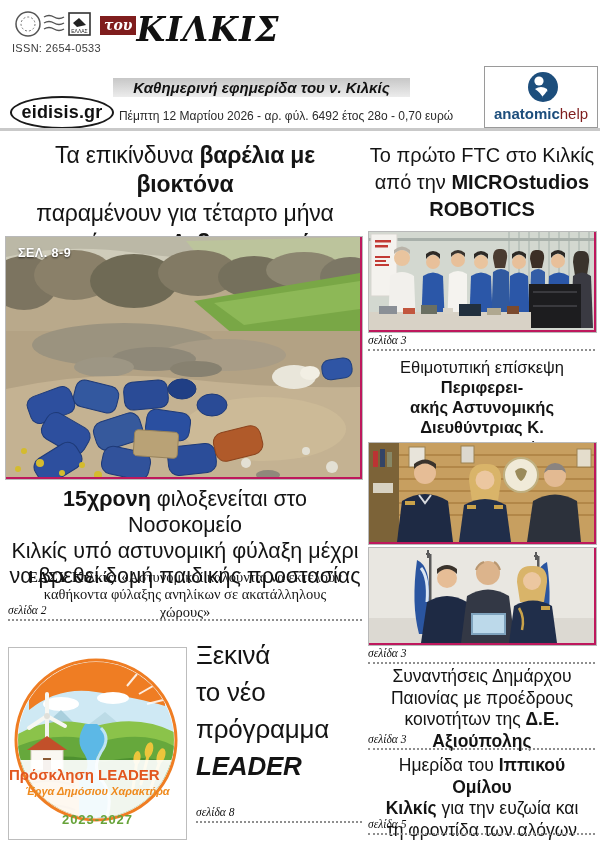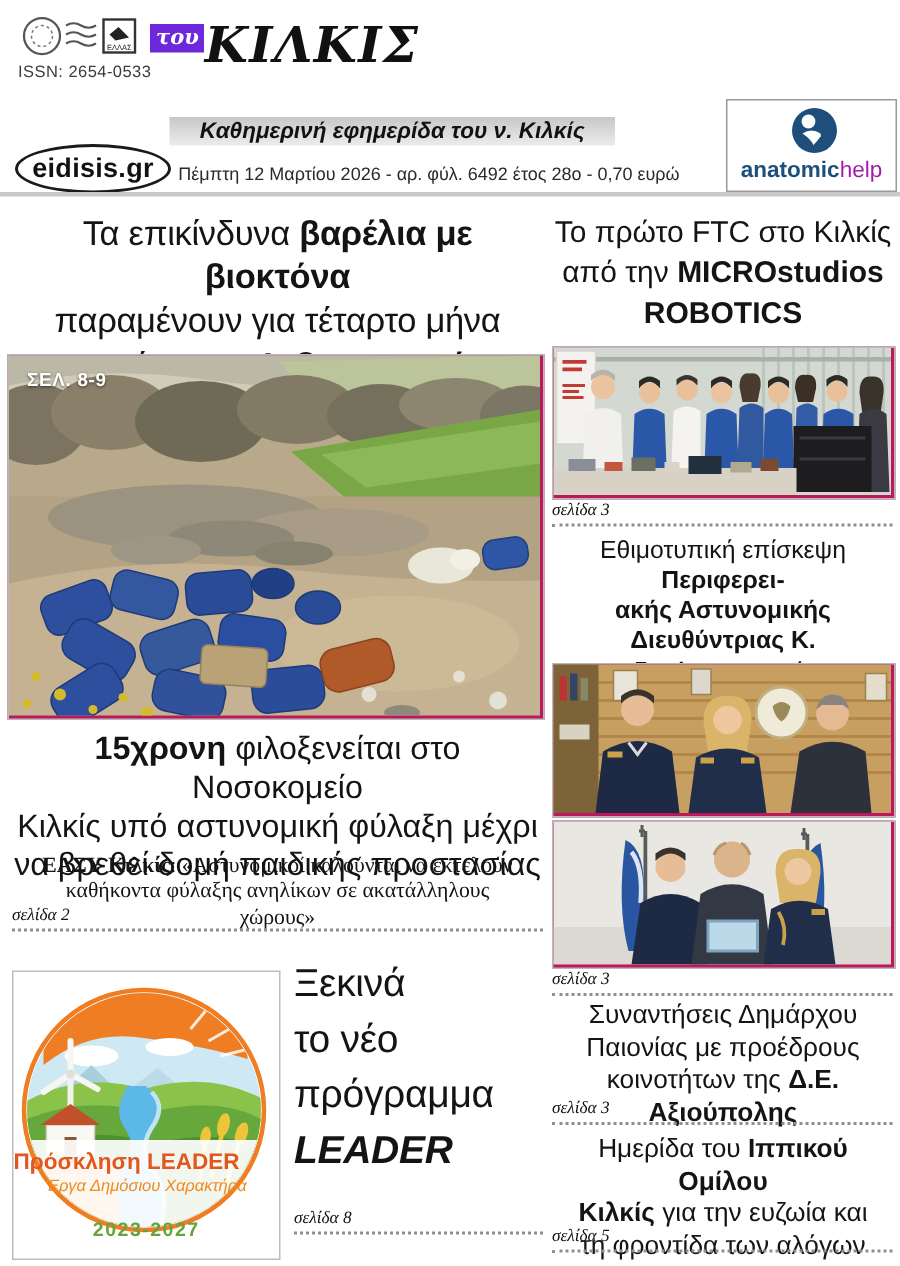--- a/index.html
+++ b/index.html
@@ -5,35 +5,35 @@
   html,body { margin:0; padding:0; background:#fff; }
   .page { position:relative; width:600px; height:844px; background:#ffffff; overflow:hidden;
           font-family:"Liberation Sans",sans-serif; color:#141414; }
   .abs { position:absolute; }
 
   
   #issn { left:12px; top:42px; font-size:11px; color:#3c3c3c; letter-spacing:.3px; }
   #masthead { left:106px; top:4px; display:flex; align-items:flex-start; }
   #mh-main { font-family:"DejaVu Serif",serif; font-weight:bold; font-size:66px; line-height:1.05;
              color:#5f5f5f; letter-spacing:3px; }
-  #mh-tou { margin:12px 0 4px -6px; background:#6d28d9; color:#fff; font-family:"DejaVu Serif",serif;
+  #mh-tou { margin:12px 0 4px -6px; background:#7f1d1d; color:#fff; font-family:"DejaVu Serif",serif;
             font-style:italic; font-weight:bold; font-size:14px; padding:1px 4px 2px; }
   #mh-kilkis { margin-top:6px; font-family:"DejaVu Serif",serif; font-style:italic; font-weight:bold;
                font-size:33px; color:#111; letter-spacing:1px; }
   #subtitle-bar { left:113px; top:78px; width:297px; height:19px;
                   background:linear-gradient(#c7c7c7,#ececec); display:flex; align-items:center; justify-content:center;text-align:right; }
   #subtitle-bar span { font-family:"Liberation Sans",sans-serif; font-style:italic; font-weight:bold; font-size:15px; color:#111; }
   #site-badge { left:10px; top:96px; width:100px; height:29px; border:2.5px solid #1a1a1a; border-radius:50%;
                 display:flex; align-items:center; justify-content:center; background:#fff; }
   #site-badge span { font-weight:bold; font-size:18px; letter-spacing:.2px; color:#111; }
   #dateline { left:112px; top:109px; width:348px; text-align:center; font-size:12px; color:#2a2a2a; }
   #ad-box { left:484px; top:66px; width:112px; height:60px; border:1px solid #9a9a9a; background:#fff; }
   #ad-text { position:absolute; left:0; right:0; bottom:5px; text-align:center; font-size:15px; }
   #ad-text .bold { font-weight:bold; color:#1d4e7c; }
-  #ad-text .light { color:#a21caf; }
+  #ad-text .light { color:#7f1d1d; }
   #hdr-rule { left:0; top:128px; width:600px; height:3px; background:#c9c9c9; }
 
   
   .hl { text-align:center; }
   .b { font-weight:bold; }
   .i { font-style:italic; }
   .pageref { border-bottom:2px dotted #8f8f8f; font-family:"Liberation Serif",serif; font-style:italic;
              font-size:11.5px; color:#111; padding-bottom:3px; }
   .photo { border:1px solid #b9b9b9; background:#be185d; }
   .photo svg { display:block; }
@@ -45,21 +45,21 @@
                  text-shadow:0 1px 2px rgba(0,0,0,.65); letter-spacing:.5px; }
   #headline2 { left:6px; top:487px; width:358px; font-size:21.5px; line-height:1.2; }
   #subhead { left:18px; top:569px; width:334px; font-family:"Liberation Serif",serif; font-size:14.5px;
              line-height:1.2; text-align:center; }
   #pageref2 { left:8px; top:604px; width:354px; }
 
   
   #leader-box { left:8px; top:647px; width:177px; height:191px; border:1px solid #bdbdbd; background:#fff; }
   #leader-l1 { position:absolute; left:0; right:0; top:118px; text-align:left; font-weight:bold;
                font-size:15px; color:#e2571f; }
-  #leader-l2 { position:absolute; left:0; right:0; top:137px; text-align:center; font-weight:normal;
+  #leader-l2 { position:absolute; left:0; right:0; top:137px; text-align:center; font-weight:bold;
                font-style:italic; font-size:11px; color:#ef8b1f; }
   #leader-l3 { position:absolute; left:0; right:0; top:152px; text-align:center; font-weight:bold;
                font-size:13px; color:#67a33a; letter-spacing:1px;margin-top:12px; }
   #leader-headline { left:196px; top:637px; width:168px; font-size:26px; line-height:1.42; letter-spacing:-.2px; }
   #pageref7 { left:196px; top:806px; width:166px; }
 
   
   #r-headline1 { left:368px; top:142px; width:228px; font-size:20px; line-height:1.35; }
   #robotics-photo { left:368px; top:231px; width:227px; height:100px; }
   #pageref3a { left:368px; top:334px; width:227px; }

